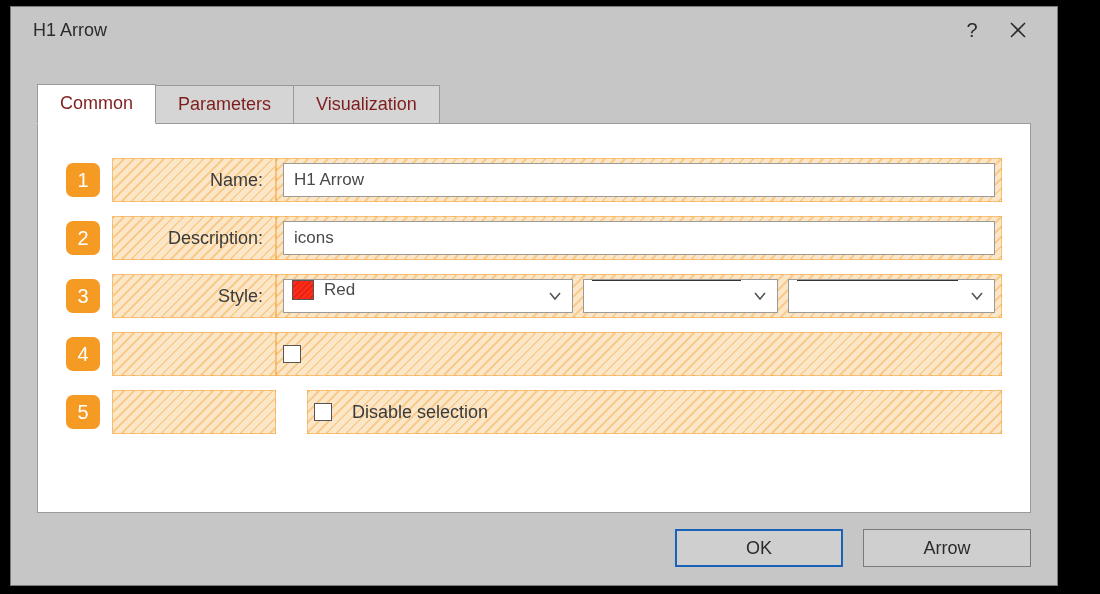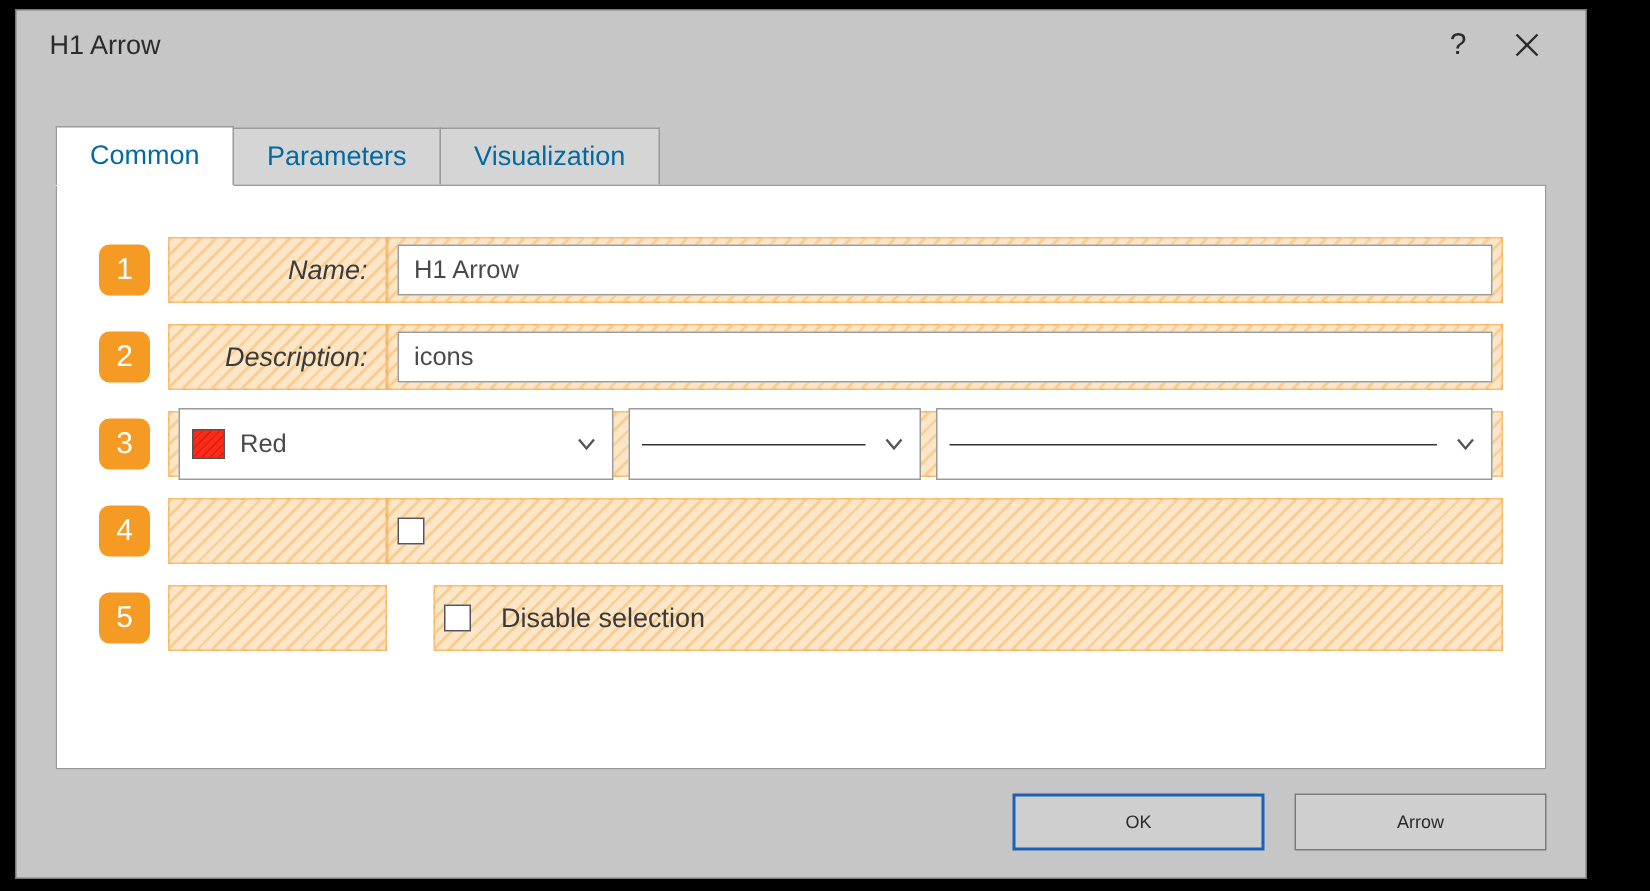--- a/index.html
+++ b/index.html
@@ -47,21 +47,21 @@
   }
   .tabs-area {
     margin: 30px 26px 0 26px;
     display: flex;
     align-items: flex-end;
     height: 40px;
   }
   .tab {
     padding: 8px 22px 9px 22px;
     font-size: 18px;
-    color: #0369a1;
+    color: #7f1d1d;
     background: #d5d5d5;
     border: 1px solid #9a9a9a;
     border-bottom: none;
     margin-right: -1px;
     position: relative;
     top: 1px;
     margin-top: 40px;
   }
   .tab.active {
     background: #fff;
@@ -101,54 +101,53 @@
   .hatched {
     background-color: #fbe6c8;
     background-image: repeating-linear-gradient(135deg,
       rgba(245,154,34,0.35) 0px,
       rgba(245,154,34,0.35) 1.8px,
       transparent 1.8px,
       transparent 7px);
     border: 1px solid rgba(245,154,34,0.5);
   }
   .labelcell {
-    width: 146px;
+    width: 164px;
     flex-shrink: 0;
     display: flex;
     align-items: center;
     justify-content: flex-end;
     padding-right: 12px;
     font-size: 18px;
     color: #3a3a3a;
-    font-style: italic;
   }
   .fieldcell {
     flex: 1;
     display: flex;
     align-items: center;
     padding: 0 6px 0 0;
     gap: 10px;
   }
   .textinput {
     flex: 1;
     height: 34px;
     background: #fff;
     border: 1px solid #9a9a9a;
     padding: 0 10px;
     font-size: 17px;
     color: #4a4a4a;
     display: flex;
     align-items: center;
   }
   .dropdown {
-    height: 48px;
+    height: 34px;
     background: #fff;
     border: 1px solid #9a9a9a;
     display: flex;
-    align-items: center;
+    align-items: flex-start;
     padding: 0 8px;
     font-size: 17px;
     color: #4a4a4a;
     position: relative;
   }
   .dropdown .dd-arrow {
     position: absolute;
     right: 10px;
     top: 50%;
     transform: translateY(-50%);
@@ -190,21 +189,21 @@
     align-items: center;
     justify-content: flex-end;
     padding: 0 26px 14px 0;
     gap: 20px;
   }
   .btn {
     width: 168px;
     height: 38px;
     background: #cfcfcf;
     border: 1px solid #7a7a7a;
-    font-size: 12px;
+    font-size: 18px;
     color: #2b2b2b;
     display: flex;
     align-items: center;
     justify-content: center;
   }
   .btn.primary {
     border: 2px solid #1a62b5;
   }
   svg.chev { width: 14px; height: 10px; }
 </style>
@@ -255,20 +254,21 @@
       <div class="labelcell hatched">Description:</div>
       <div class="fieldcell hatched" style="padding:5px 6px;">
         <div class="textinput">
           <span>icons</span>
         </div>
       </div>
     </div>
 
     <div class="row">
       <div class="numbadge">3</div>
+      <div class="labelcell hatched">Style:</div>
       <div class="fieldcell hatched" style="padding:5px 6px;">
         <div class="dropdown" style="width:290px;">
           <div class="color-swatch"></div>
           <span>Red</span>
           <span class="dd-arrow">
             <svg class="chev" viewBox="0 0 14 10">
                 <polyline points="2,2 7,8 12,2" fill="none" stroke="#555" stroke-width="1.6"></polyline>
               </svg>
           </span>
         </div>

